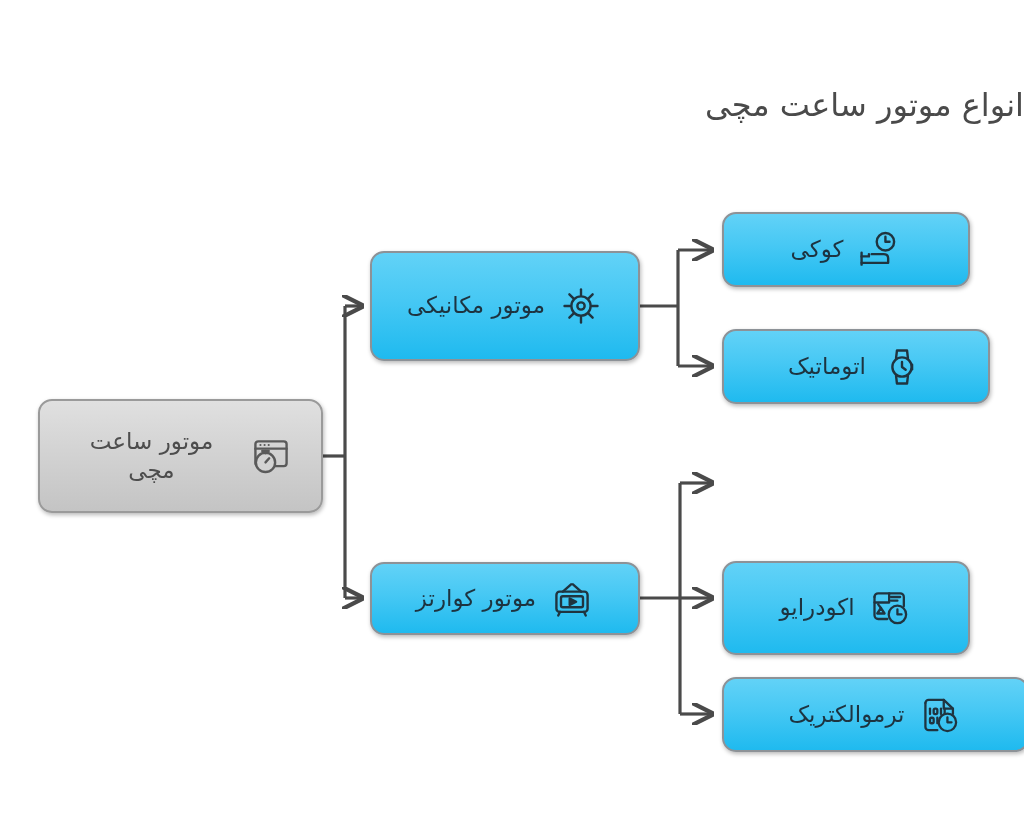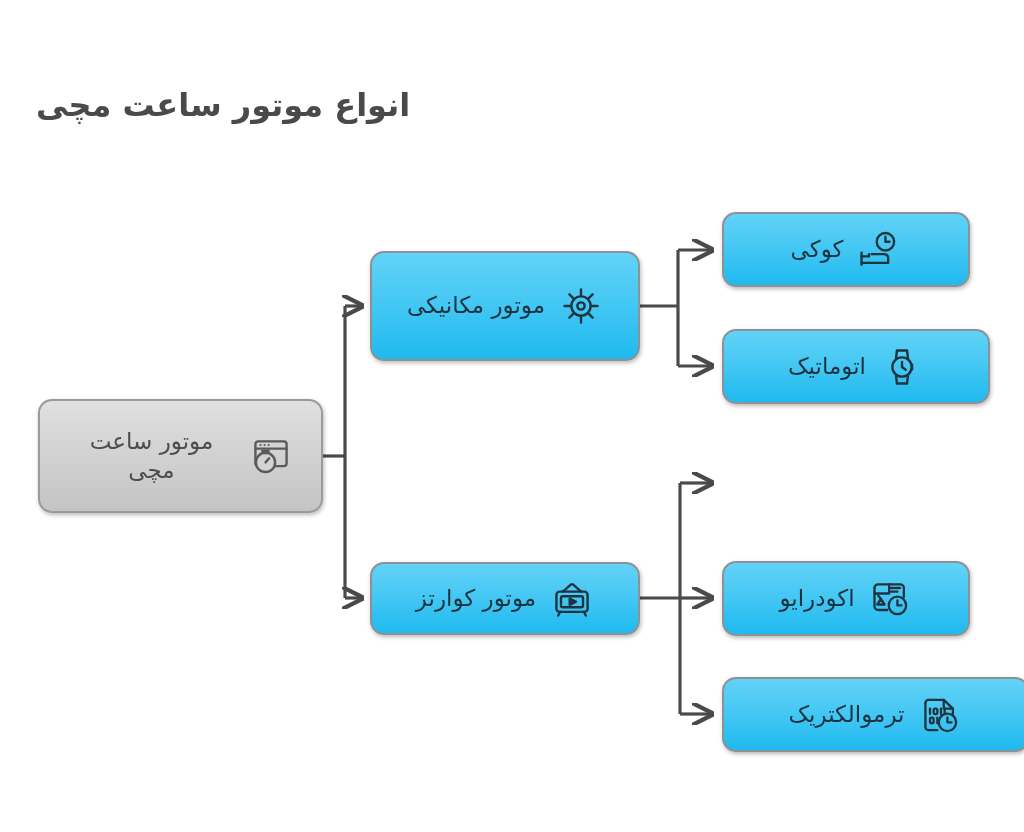--- a/index.html
+++ b/index.html
@@ -21,23 +21,23 @@
     width: 1024px;
     height: 832px;
   }
 
   
   .title {
     position: absolute;
     left: 0;
     right: 0;
     top: 86px;
-    text-align: left;
+    text-align: right;
     font-size: 32px;
-    font-weight: bold;
+    font-weight: normal;
     color: #4a4a4a;
     letter-spacing: 0px;
     direction: rtl;
     white-space: nowrap;
     padding-left: 36px;
   }
 
   
   .connectors {
     position: absolute;
@@ -202,21 +202,21 @@
         <path d="M24 18.5 V24 L28 27"></path>
         <path d="M17.5 14.5 L18.5 6 H29.5 L30.5 14.5"></path>
         <path d="M17.5 33.5 L18.5 42 H29.5 L30.5 33.5"></path>
         <path d="M35 21.5 V26.5"></path>
       </svg>
     </span>
     <span class="label">اتوماتیک</span>
   </div>
 
 
-  <div class="node blue" style="left:722px; top:561px; width:248px; height:75px;">
+  <div class="node blue" style="left:722px; top:561px; width:248px; height:94px;">
     <span class="node-icon">
       <svg viewBox="0 0 48 48" width="44" height="44" fill="none" stroke="#1f3440" stroke-width="2.5" stroke-linecap="round" stroke-linejoin="round">
         <path d="M6 12 C6 9.8 7.8 8 10 8 H34 C36.2 8 38 9.8 38 12 V22"></path>
         <path d="M6 12 V32 C6 34.2 7.8 36 10 36 H20"></path>
         <path d="M6 18 H22 V8"></path>
         <path d="M24 12 H34"></path>
         <path d="M24 16 H31"></path>
         <path d="M13 24 L17 30 H9 Z"></path>
         <path d="M13 24 L10 20"></path>
         <circle cx="31" cy="31" r="9.5"></circle>

